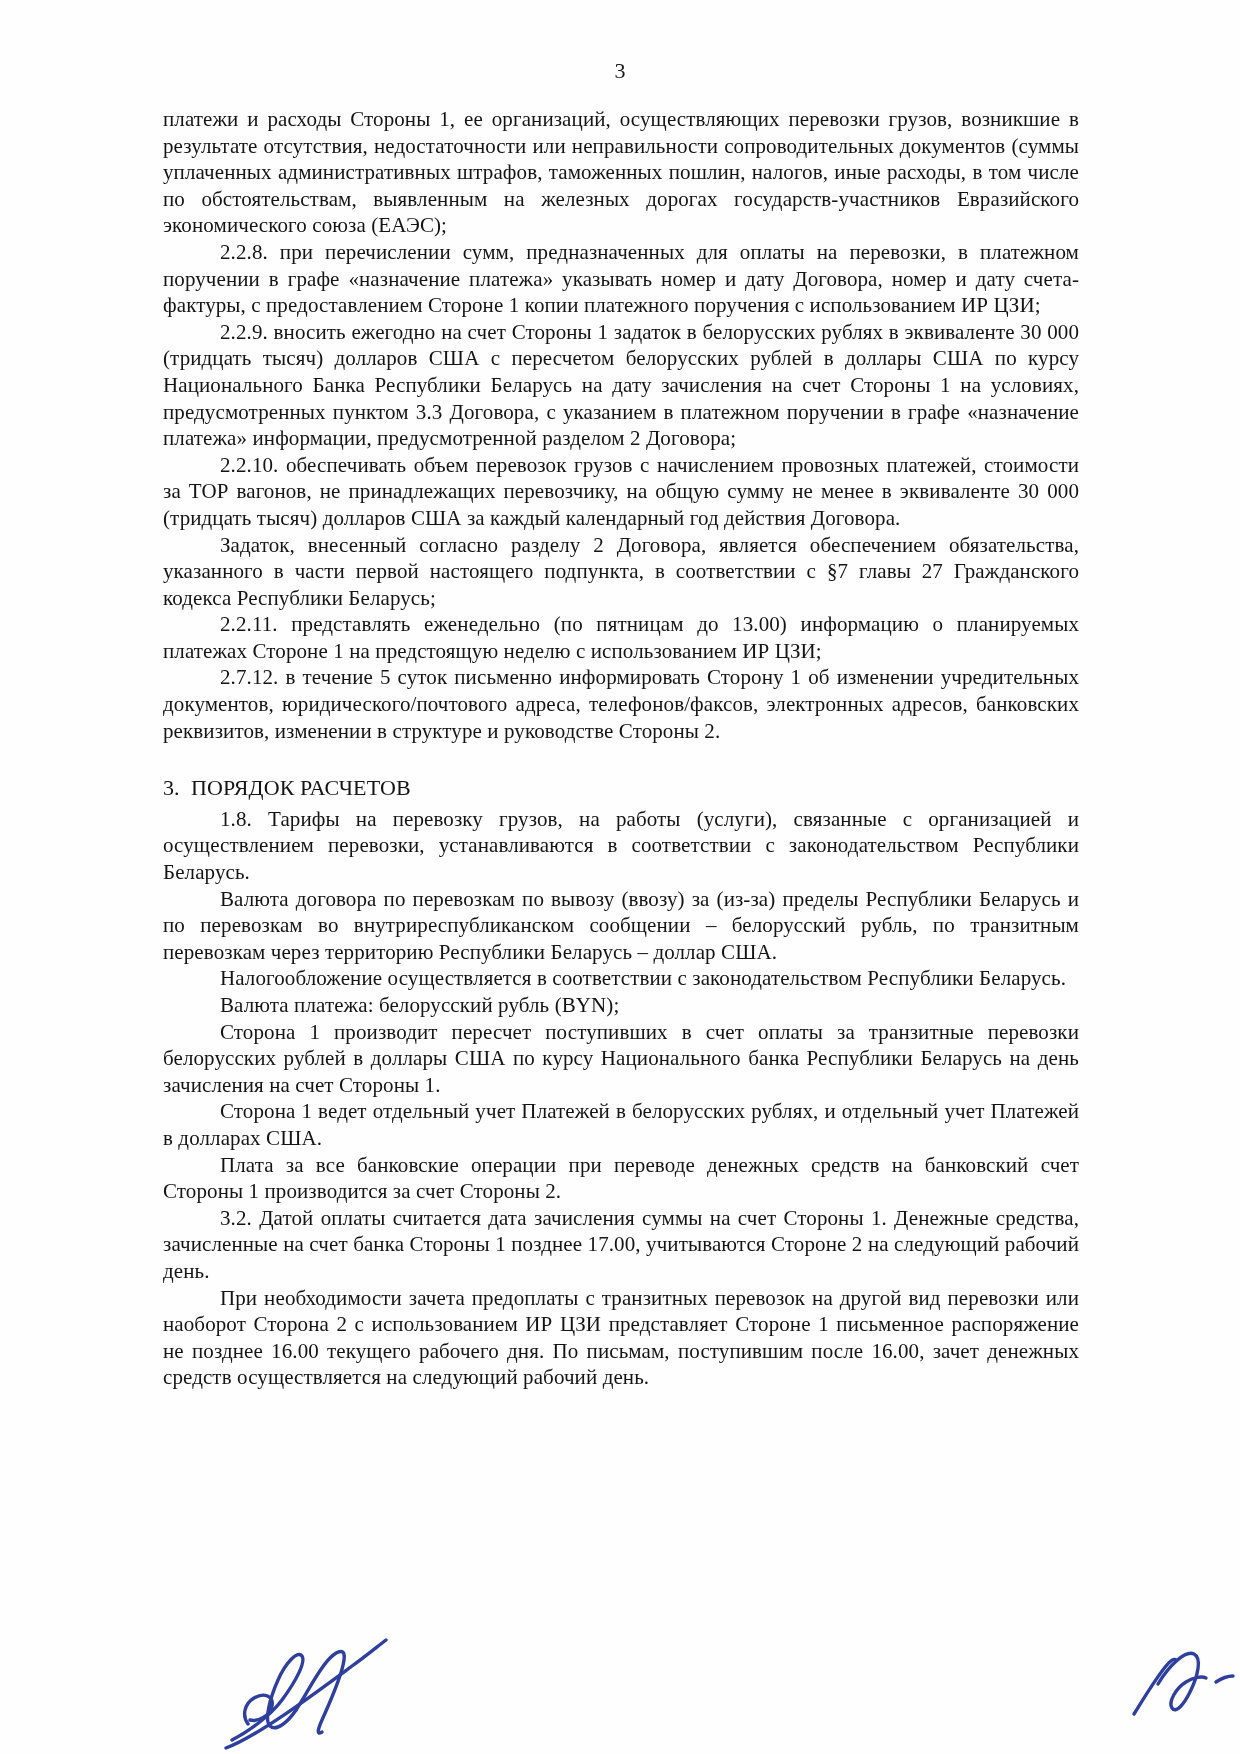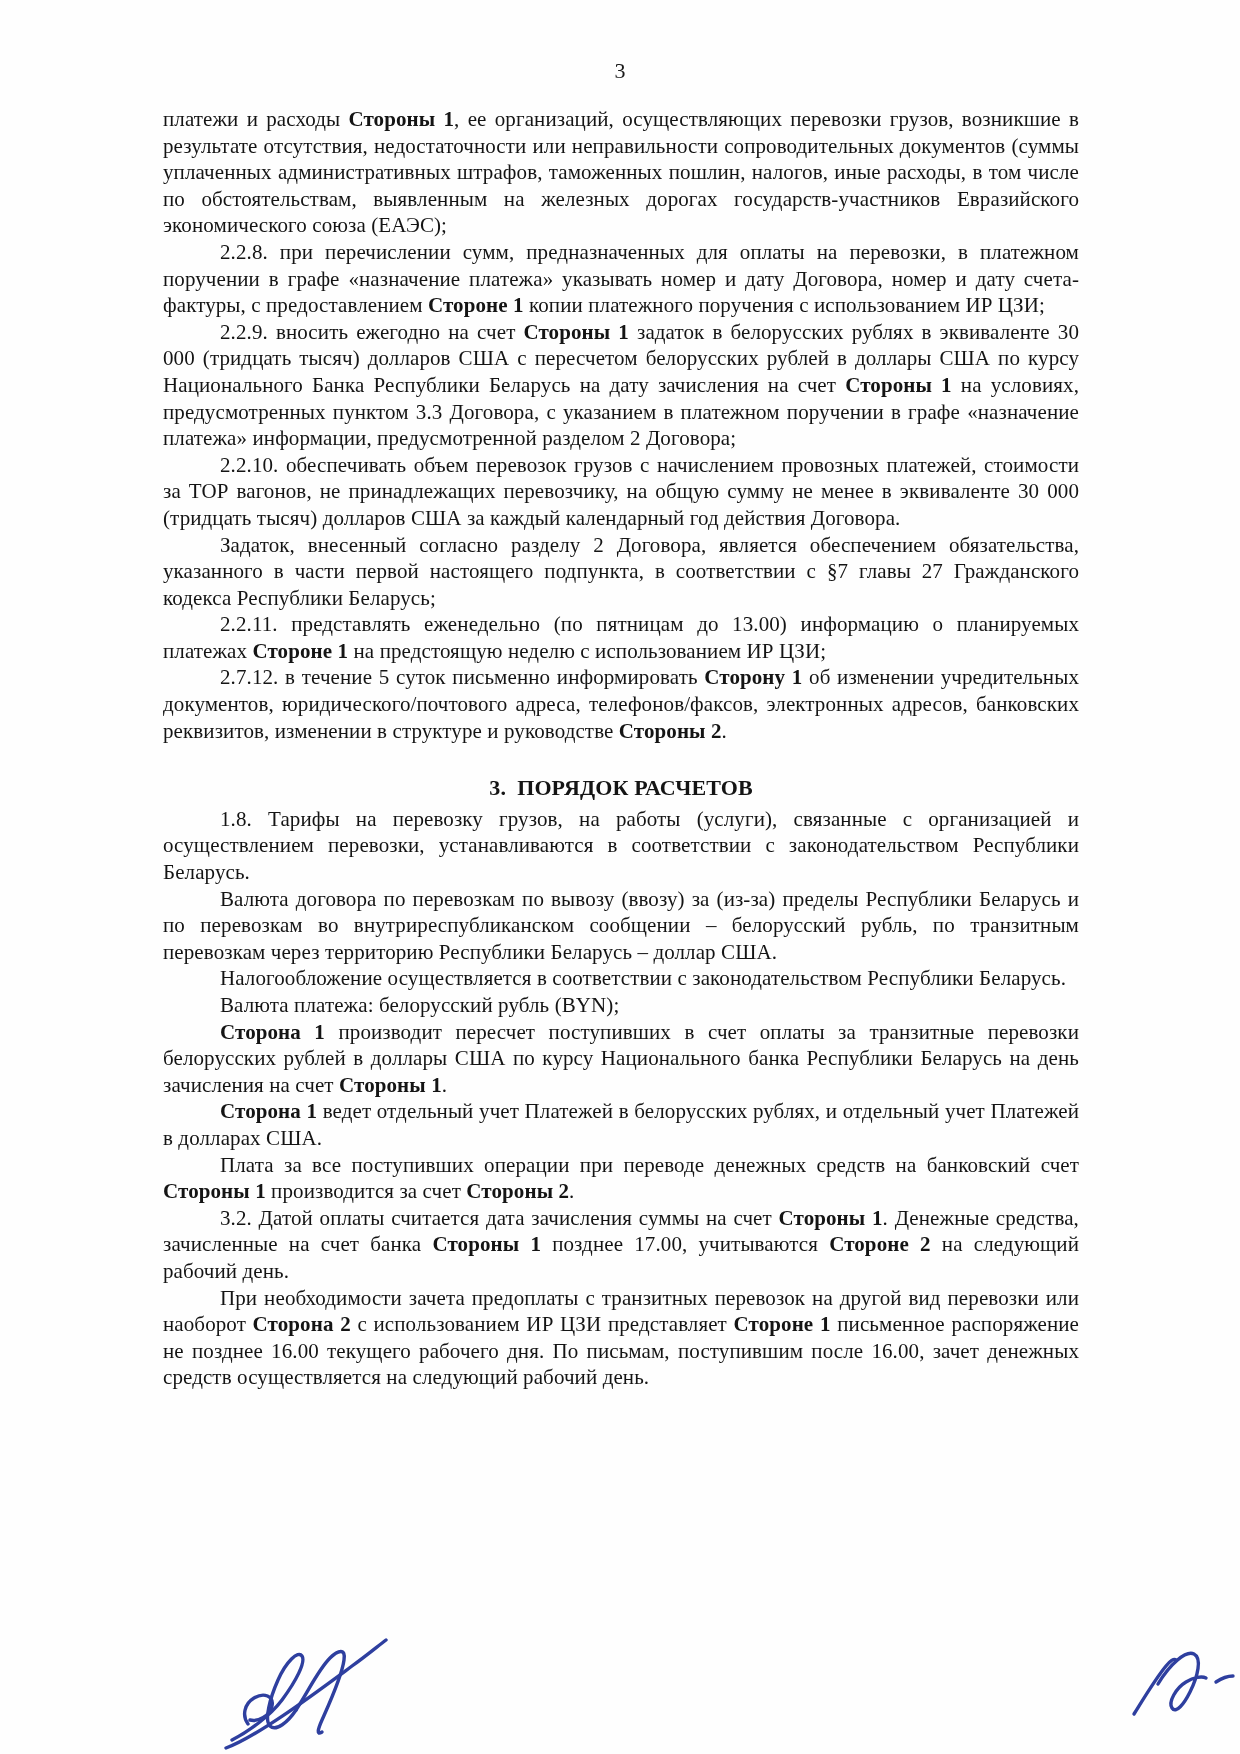--- a/index.html
+++ b/index.html
@@ -30,27 +30,27 @@
   }
   .para {
     margin: 0;
     font-size: 21px;
     line-height: 26.6px;
     text-align: justify;
     letter-spacing: 0.1px;
   }
   .para.indent { text-indent: 57px; }
   .para.heading {
-    text-align: center;
+    text-align: left;
     text-indent: 0;
     font-weight: bold;
     font-size: 22px;
     margin: 31px 0 4px 0;
   }
-  .b { font-weight: bold; margin-top: 48px; }
+  .b { font-weight: normal; margin-top: 48px; }
   .sig { position: absolute; pointer-events: none; }
   .sig-left  { left: 218px; top: 1628px; }
   .sig-right { left: 1128px; top: 1642px; }
   .sig path {
     fill: none;
     stroke-linecap: round;
     stroke-linejoin: round;
   }
 </style>
 </head>
@@ -68,21 +68,21 @@
       <p class="para indent"><span>Задаток, внесенный согласно разделу 2 Договора, является обеспечением обязательства, указанного в части первой настоящего подпункта, в соответствии с §7 главы 27 Гражданского кодекса Республики Беларусь;</span></p>
       <p class="para indent"><span>2.2.11. представлять еженедельно (по пятницам до 13.00) информацию о планируемых платежах </span><span class="b">Стороне 1</span><span> на предстоящую неделю с использованием ИР ЦЗИ;</span></p>
       <p class="para indent"><span>2.7.12. в течение 5 суток письменно информировать </span><span class="b">Сторону 1</span><span> об изменении учредительных документов, юридического/почтового адреса, телефонов/факсов, электронных адресов, банковских реквизитов, изменении в структуре и руководстве </span><span class="b">Стороны 2</span><span>.</span></p>
       <p class="para heading"><span class="b">3.&nbsp;&nbsp;ПОРЯДОК РАСЧЕТОВ</span></p>
       <p class="para indent"><span>1.8. Тарифы на перевозку грузов, на работы (услуги), связанные с организацией и осуществлением перевозки, устанавливаются в соответствии с законодательством Республики Беларусь.</span></p>
       <p class="para indent"><span>Валюта договора по перевозкам по вывозу (ввозу) за (из-за) пределы Республики Беларусь и по перевозкам во внутриреспубликанском сообщении – белорусский рубль, по транзитным перевозкам через территорию Республики Беларусь – доллар США.</span></p>
       <p class="para indent"><span>Налогообложение осуществляется в соответствии с законодательством Республики Беларусь.</span></p>
       <p class="para indent"><span>Валюта платежа: белорусский рубль (BYN);</span></p>
       <p class="para indent"><span class="b">Сторона 1</span><span> производит пересчет поступивших в счет оплаты за транзитные перевозки белорусских рублей в доллары США по курсу Национального банка Республики Беларусь на день зачисления на счет </span><span class="b">Стороны 1</span><span>.</span></p>
       <p class="para indent"><span class="b">Сторона 1</span><span> ведет отдельный учет Платежей в белорусских рублях, и отдельный учет Платежей в долларах США.</span></p>
-      <p class="para indent"><span>Плата за все поступивших операции при переводе денежных средств на банковский счет </span><span class="b">Стороны 1</span><span> производится за счет </span><span class="b">Стороны 2</span><span>.</span></p>
+      <p class="para indent"><span>Плата за все банковские операции при переводе денежных средств на банковский счет </span><span class="b">Стороны 1</span><span> производится за счет </span><span class="b">Стороны 2</span><span>.</span></p>
       <p class="para indent"><span>3.2. Датой оплаты считается дата зачисления суммы на счет </span><span class="b">Стороны 1</span><span>. Денежные средства, зачисленные на счет банка </span><span class="b">Стороны 1</span><span> позднее 17.00, учитываются </span><span class="b">Стороне 2</span><span> на следующий рабочий день.</span></p>
       <p class="para indent"><span>При необходимости зачета предоплаты с транзитных перевозок на другой вид перевозки или наоборот </span><span class="b">Сторона 2</span><span> с использованием ИР ЦЗИ представляет </span><span class="b">Стороне 1</span><span> письменное распоряжение не позднее 16.00 текущего рабочего дня. По письмам, поступившим после 16.00, зачет денежных средств осуществляется на следующий рабочий день.</span></p>
     </div>
 
   <svg class="sig sig-left" width="185" height="125" viewBox="0 0 185 125">
     <path class="sig-stroke" d="M14 112 C 30 104, 52 88, 64 72 C 78 53, 88 34, 84 28 C 80 22, 68 34, 60 52 C 52 70, 46 92, 52 98 C 58 104, 70 94, 78 82" stroke="#2e3f9f" stroke-width="3.4"></path>
     <path class="sig-stroke" d="M30 96 C 24 88, 26 76, 36 70 C 46 64, 56 68, 54 78 C 52 88, 40 94, 32 92" stroke="#2e3f9f" stroke-width="3.4"></path>
     <path class="sig-stroke" d="M78 82 C 90 64, 100 42, 112 30 C 120 22, 128 20, 126 32 C 124 48, 112 74, 104 92 C 100 101, 98 108, 104 104" stroke="#2e3f9f" stroke-width="3.4"></path>
     <path class="sig-stroke" d="M8 120 C 40 108, 96 66, 134 38 C 148 28, 160 18, 168 12" stroke="#2e3f9f" stroke-width="3.4"></path>
   </svg>

